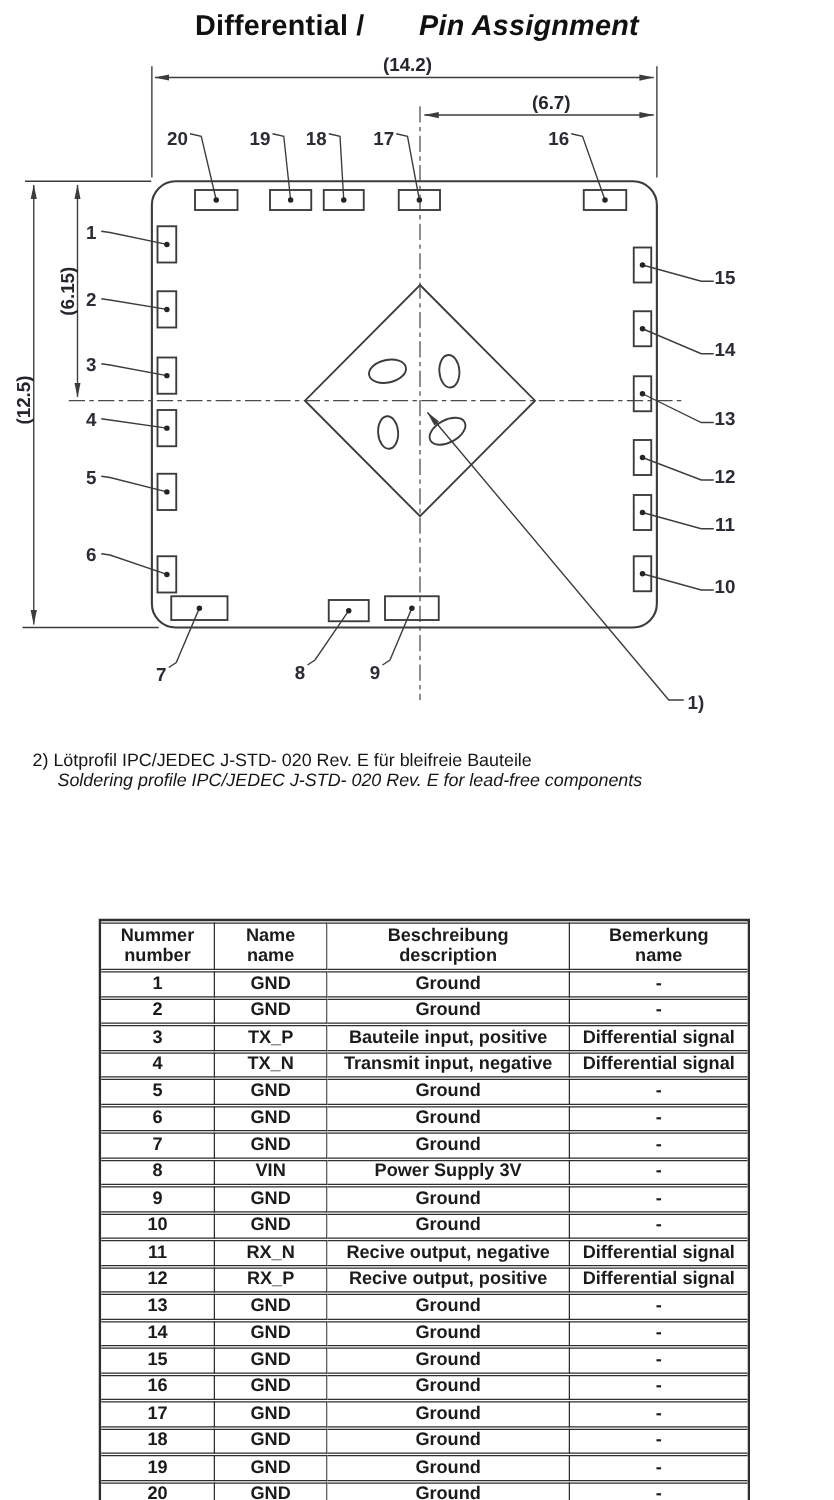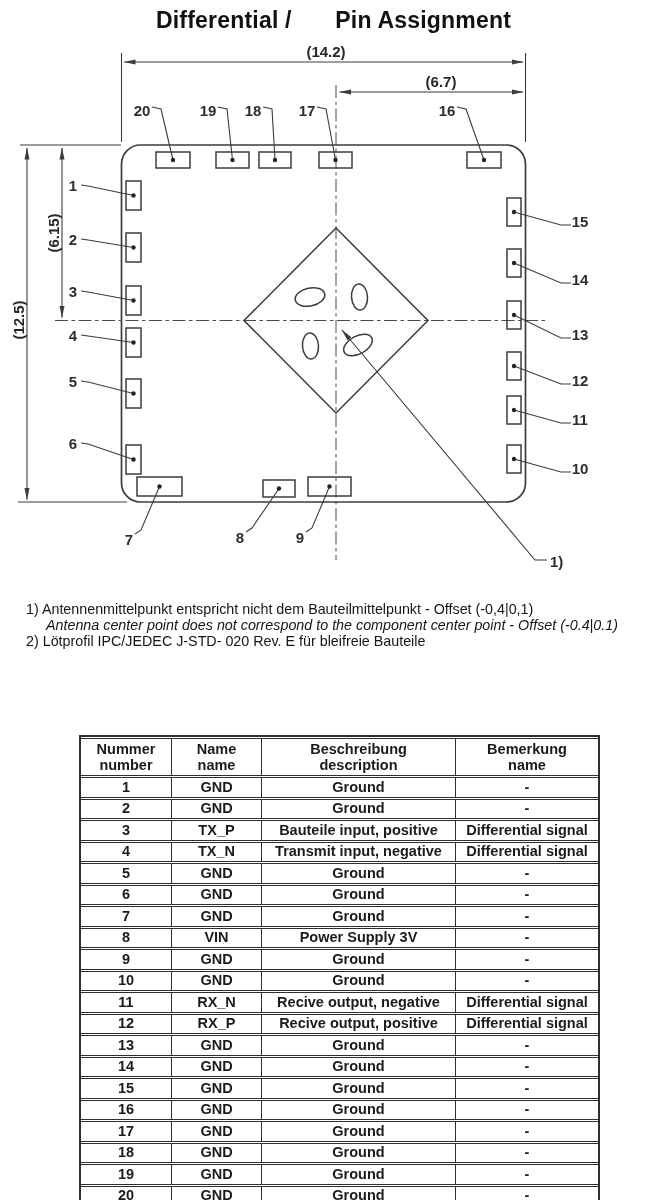--- a/index.html
+++ b/index.html
@@ -4,21 +4,21 @@
 <style>
   html,body{margin:0;padding:0;}
   body{
     width:667px;height:1200px;position:relative;background:#ffffff;
     font-family:"Liberation Sans",sans-serif;color:#1d1d1d;overflow:hidden;
   }
   #page-title{
     position:absolute;top:7px;left:0;width:667px;text-align:center;
     font-size:23px;font-weight:600;letter-spacing:.2px;color:#111;
   }
-  #page-title .it{margin-left:37px;}
+  #page-title .it{font-style:italic;margin-left:37px;}
   #diagram-svg{position:absolute;left:0;top:40px;width:667px;height:540px;}
   #diagram-svg text{font-family:"Liberation Sans",sans-serif;}
   .dimtext{font-size:15px;font-weight:600;fill:#26262c;}
   .pinlabel{font-size:15px;font-weight:600;fill:#2c2c34;}
   .bodyrect{stroke:#3c3c3c;stroke-width:1.7;fill:none;}
   .pad{stroke:#3c3c3c;stroke-width:1.5;fill:none;}
   .leader{stroke:#3c3c3c;stroke-width:1.1;fill:none;}
   .dim{stroke:#3c3c3c;stroke-width:1.1;fill:none;}
   .cl{stroke:#4a4a4a;stroke-width:1;stroke-dasharray:13 3.5 3.5 3.5;fill:none;}
   .shape{stroke:#3c3c3c;stroke-width:1.5;fill:none;}
@@ -166,23 +166,22 @@
       <circle cx="279" cy="488.5" r="2.2" class="dot"></circle>
       <text x="240" y="543" class="pinlabel" text-anchor="middle">8</text>
       <rect x="308" y="477" width="43" height="19" class="pad"></rect>
       <polyline points="306,532 312,528 329.5,486.5" class="leader"></polyline>
       <circle cx="329.5" cy="486.5" r="2.2" class="dot"></circle>
       <text x="300" y="543" class="pinlabel" text-anchor="middle">9</text>
     </g>
 </svg>
 
 <div id="footnotes">
-  <div class="fn-de"><span>1)</span> <span>Antennenmittelpunkt entspricht nicht dem Bauteilmittelpunkt - Offset (-0,4|0,1)</span></div>
-  <div class="fn-en">Antenna center point does not correspond to the component center point - Offset (-0.4|0.1)</div>
   <div class="fn-de"><span>2)</span> <span>Lötprofil IPC/JEDEC J-STD- 020 Rev. E für bleifreie Bauteile</span></div>
+  <div class="fn-en">Soldering profile IPC/JEDEC J-STD- 020 Rev. E for lead-free components</div>
 </div>
 
 <table id="pin-table">
   <colgroup>
     <col style="width:91px">
       <col style="width:90px">
       <col style="width:194px">
       <col style="width:142px">
   </colgroup>
   <thead>

